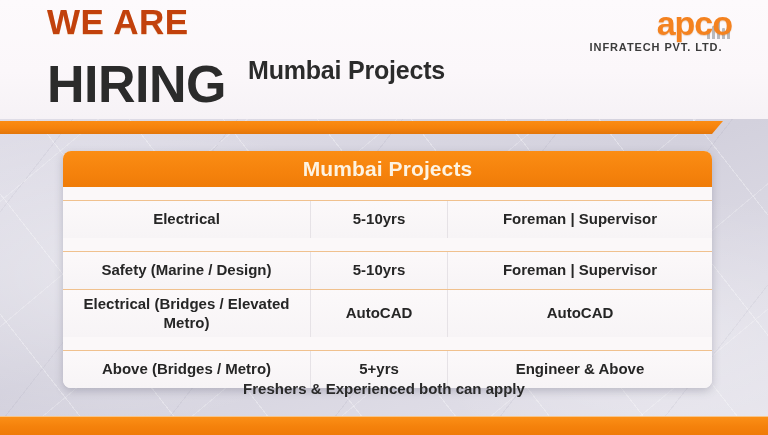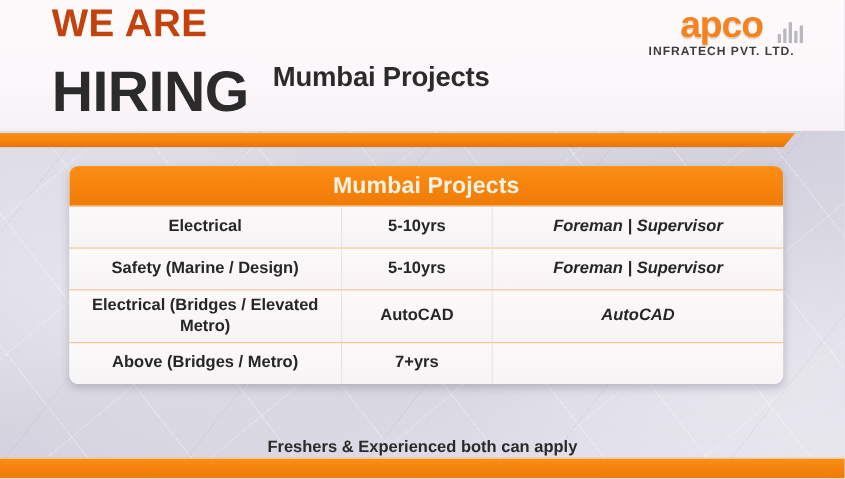--- a/index.html
+++ b/index.html
@@ -95,21 +95,21 @@
     position: absolute;
     right: 36px; top: 6px;
     width: 152px;
     text-align: center;
   }
   .logo-mark {
     position: relative;
     height: 34px;
     display: flex;
     align-items: center;
-    justify-content: center;
+    justify-content: flex-end;
   }
   .logo-word {
     font-size: 34px;
     font-weight: 700;
     color: #f4821f;
     letter-spacing: -1px;
     line-height: 1;
     position: relative;
     z-index: 2;
     text-shadow: 0 1px 1px rgba(180,90,10,0.25);
@@ -194,29 +194,29 @@
     text-align: center;
     font-size: 15px;
     font-weight: 700;
     color: #262626;
     padding: 0 6px;
     line-height: 1.22;
   }
 
   .c1 { width: 248px; border-right: 1px solid #e6e2e6; }
   .c2 { width: 137px; border-right: 1px solid #e6e2e6; }
-  .c3 { flex: 1; font-style: italic; }
-
-  .r-h1 { height: 38px; }
+  .c3 { flex: 1; }
+
+  .r-h1 { height: 38px; margin-top: 13px; }
   .r-h2 { height: 48px; }
 
   
   .footer-note {
     position: absolute;
-    left: 0; top: 398px;
+    left: 0; top: 380px;
     width: 768px;
     text-align: center;
     font-size: 15px;
     font-weight: 700;
     color: #2a2a2a;
   }
 
   
   .bottom-bar {
     position: absolute;
@@ -281,21 +281,22 @@
     </div>
 
     <div class="trow r-h2">
       <div class="tcell c1">Electrical (Bridges / Elevated Metro)</div>
       <div class="tcell c2">AutoCAD</div>
       <div class="tcell c3">AutoCAD</div>
     </div>
 
     <div class="trow r-h1">
       <div class="tcell c1">Above (Bridges / Metro)</div>
-      <div class="tcell c2">7+yrs</div>
+      <div class="tcell c2">5+yrs</div>
+      <div class="tcell c3">Engineer &amp; Above</div>
     </div>
 
   </div>
 
   <div class="footer-note">Freshers &amp; Experienced both can apply</div>
 
   <div class="bottom-bar"></div>
 
 </div>
 

